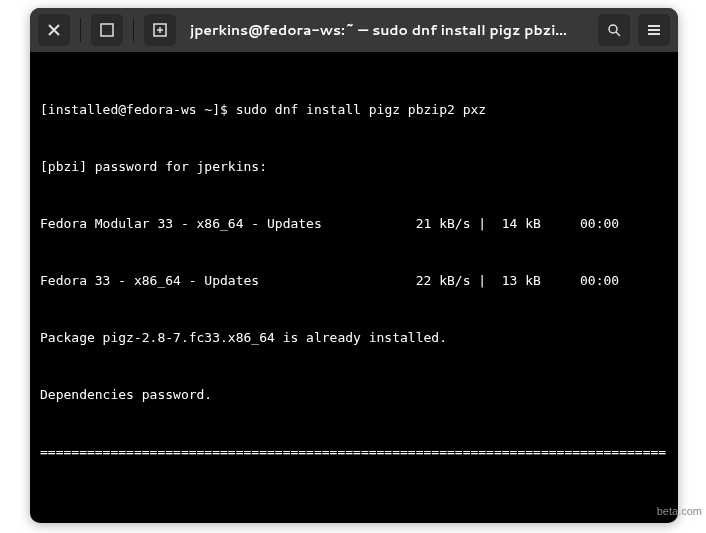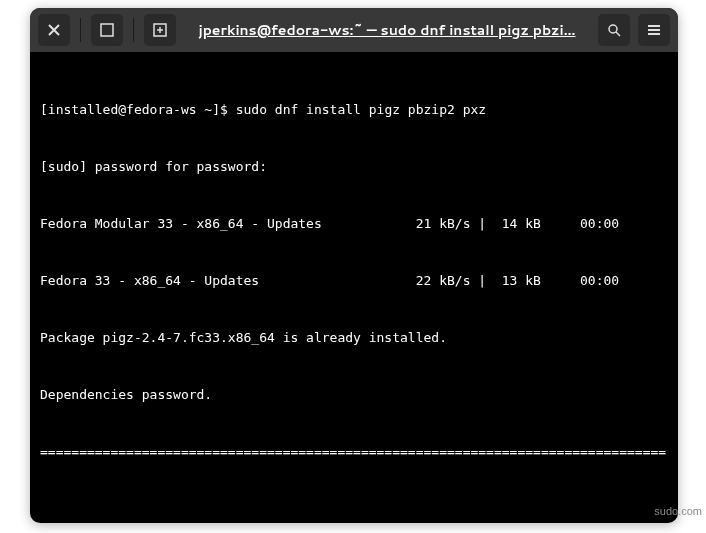--- a/index.html
+++ b/index.html
@@ -47,26 +47,25 @@
       height: 24px;
       background: #1a1a1a;
       margin: 0 2px;
     }
     .tb-title {
       flex: 1;
       color: #ffffff;
       font-family: Cantarell, "Segoe UI", sans-serif;
       font-size: 14px;
       font-weight: bold;
-      text-align: center;
+      text-align: left;
       white-space: nowrap;
       overflow: hidden;
       text-overflow: ellipsis;
       padding: 0 6px;
-      text-decoration: underline;
     }
     .terminal {
       padding: 10px 10px 6px 10px;
       color: #ffffff;
       font-size: 13px;
       line-height: 19px;
       white-space: pre;
       overflow: hidden;
     }
     .term-line { white-space: pre; }
@@ -118,34 +117,34 @@
     </div>
     <div class="tb-btn">
       <svg viewBox="0 0 16 16">
           <path d="M2 4 H14 M2 8 H14 M2 12 H14" stroke="#e0e0e0" stroke-width="1.8"></path>
         </svg>
     </div>
   </div>
 
   <div class="terminal">
     <div class="term-line"><span>[installed@fedora-ws ~]$ </span><span>sudo dnf install pigz pbzip2 pxz</span></div>
-    <div class="term-line">[sudo] password for password:</div>
+    <div class="term-line">[pbzi] password for jperkins:</div>
     <div class="term-line">Fedora Modular 33 - x86_64 - Updates            21 kB/s |  14 kB     00:00</div>
     <div class="term-line">Fedora 33 - x86_64 - Updates                    22 kB/s |  13 kB     00:00</div>
-    <div class="term-line">Package pigz-2.4-7.fc33.x86_64 is already installed.</div>
+    <div class="term-line">Package pigz-2.8-7.fc33.x86_64 is already installed.</div>
     <div class="term-line">Dependencies password.</div>
     <div class="term-line divider">================================================================================</div>
     
     
     
     
     
     
     
     
     
     
     
     
   </div>
 </div>
 
-<div class="watermark">sudo.com</div>
+<div class="watermark">beta.com</div>
 
 </body></html>

